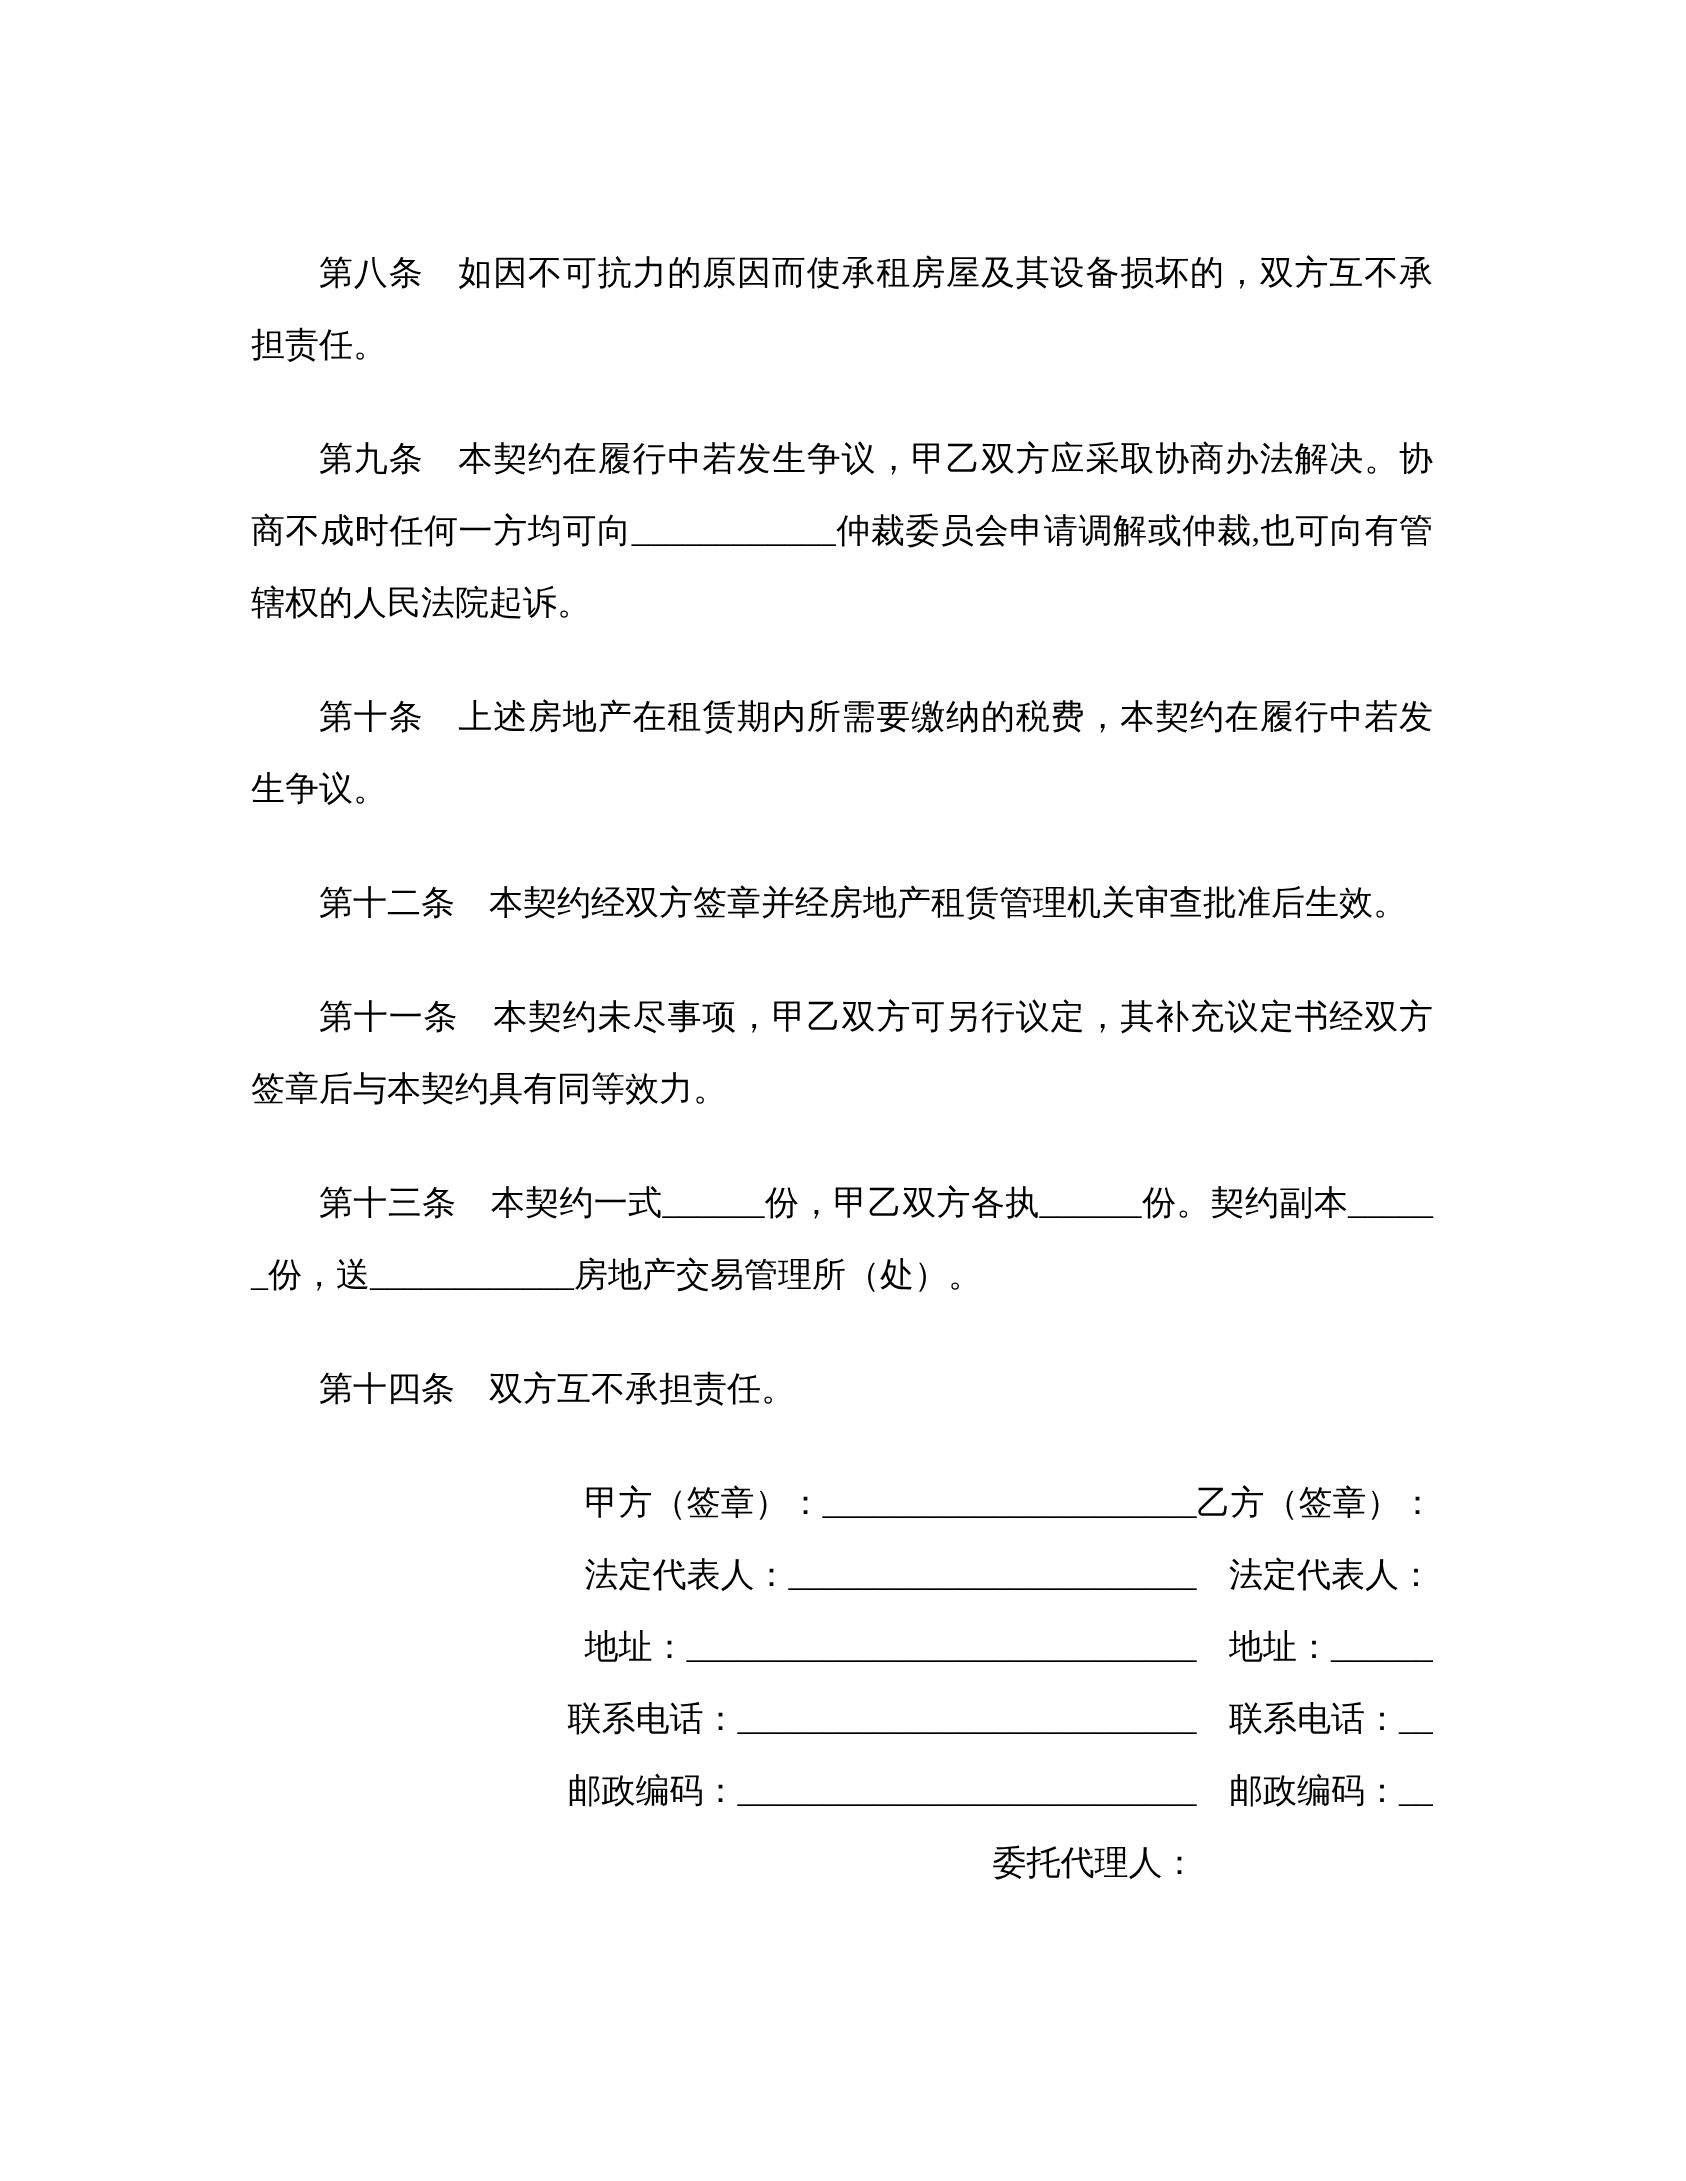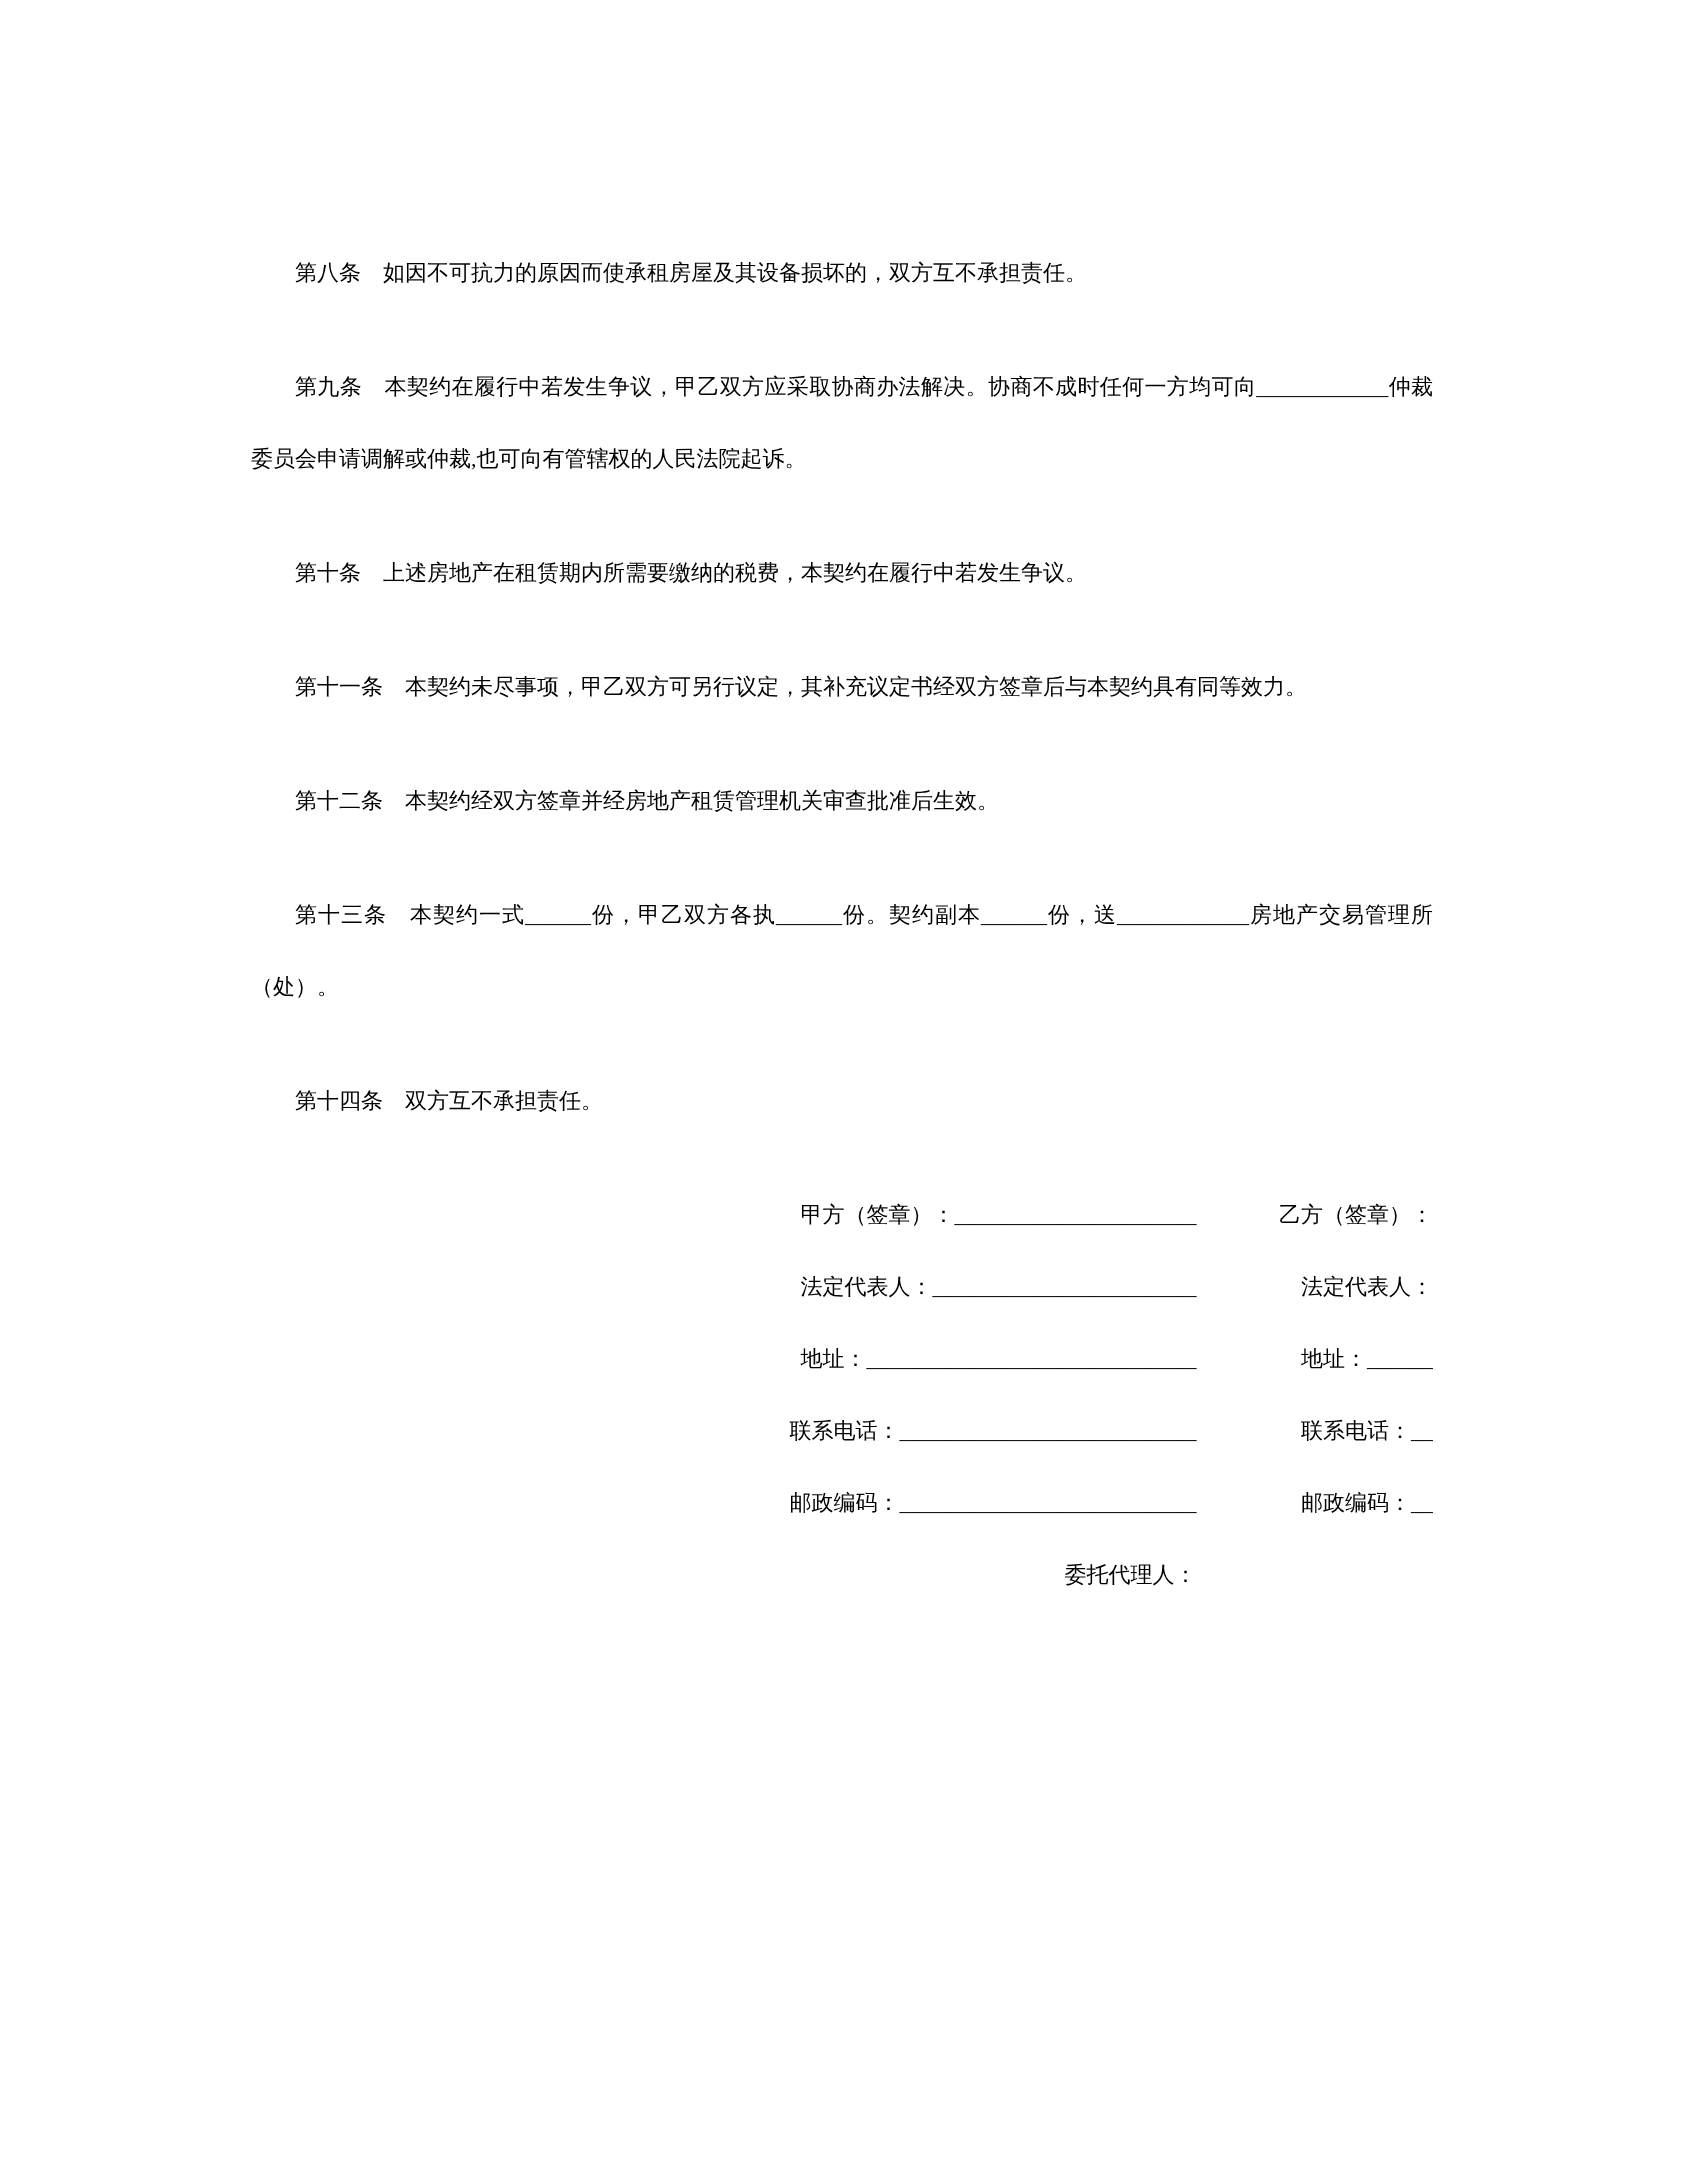--- a/index.html
+++ b/index.html
@@ -8,21 +8,21 @@
     background: #ffffff;
   }
   .page {
     position: relative;
     width: 1686px;
     min-height: 2182px;
     box-sizing: border-box;
     background: #ffffff;
     padding: 237px 253px 239px 251px;
     font-family: "Liberation Serif", "DejaVu Serif", serif;
-    font-size: 22px;
+    font-size: 34px;
     line-height: 72px;
     color: #000000;
   }
   .clause {
     margin: 0 0 42px 0;
     text-indent: 2em;
     text-align: justify;
     word-break: break-all;
   }
   .sig {
@@ -48,22 +48,22 @@
   }
 </style>
 </head>
 <body>
 
 <div class="page">
 
   <p class="clause">第八条　如因不可抗力的原因而使承租房屋及其设备损坏的，双方互不承担责任。</p>
   <p class="clause">第九条　本契约在履行中若发生争议，甲乙双方应采取协商办法解决。协商不成时任何一方均可向____________仲裁委员会申请调解或仲裁,也可向有管辖权的人民法院起诉。</p>
   <p class="clause">第十条　上述房地产在租赁期内所需要缴纳的税费，本契约在履行中若发生争议。</p>
+  <p class="clause">第十二条　本契约经双方签章并经房地产租赁管理机关审查批准后生效。</p>
   <p class="clause">第十一条　本契约未尽事项，甲乙双方可另行议定，其补充议定书经双方签章后与本契约具有同等效力。</p>
-  <p class="clause">第十二条　本契约经双方签章并经房地产租赁管理机关审查批准后生效。</p>
   <p class="clause">第十三条　本契约一式______份，甲乙双方各执______份。契约副本______份，送____________房地产交易管理所（处）。</p>
   <p class="clause">第十四条　双方互不承担责任。</p>
 
   <div class="sig">
 
     <div class="sig-row">
       <div class="sig-left">
         <span>甲方（签章）：</span><span class="blank">______________________</span>
       </div>
       <div class="sig-right">

